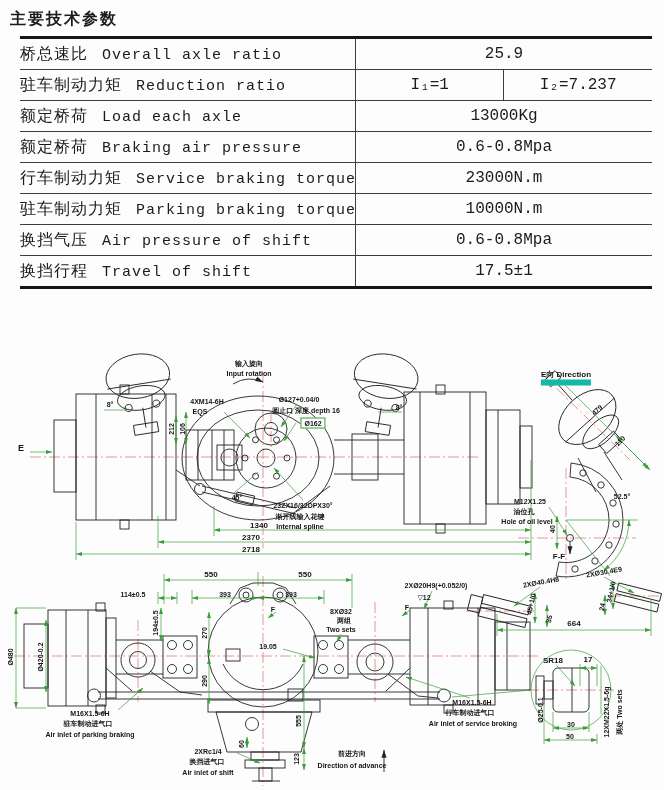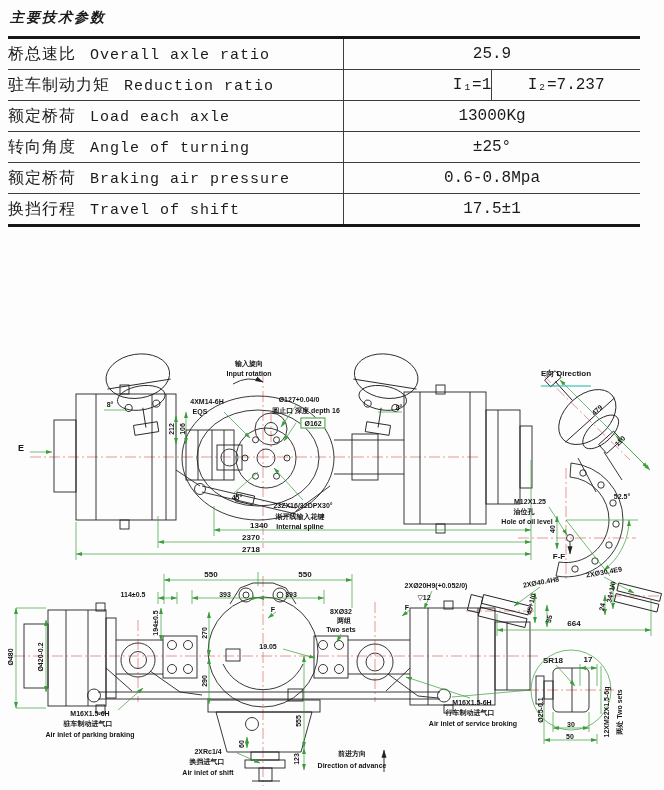--- a/index.html
+++ b/index.html
@@ -1,43 +1,43 @@
 <!DOCTYPE html>
 <html><head>
 <meta charset="utf-8">
 <style>
   html,body{margin:0;padding:0;background:#e8e8e8;}
   .page{position:relative;width:664px;height:790px;background:#fdfdfd;margin:0 auto;
         font-family:"Liberation Serif","DejaVu Serif",serif;color:#1b1b1b;overflow:hidden;}
   
   .doc-header{display:flex;align-items:baseline;gap:26px;padding:9px 0 0 10px;height:25px;}
-  .title-zh{font-size:14px;font-weight:bold;letter-spacing:2px;font-style:italic;}
+  .title-zh{font-size:16px;font-weight:bold;letter-spacing:2px;}
   .title-en{font-size:16px;}
   
-  table.params{border-collapse:collapse;table-layout:fixed;width:632px;margin:2px 0 0 8px;
+  table.params{border-collapse:collapse;table-layout:fixed;width:632px;margin:2px 0 0 20px;
                border-top:3px solid #161616;border-bottom:3px solid #161616;position:relative;z-index:2;}
   table.params td{height:30px;border-bottom:1px solid #3d3d3d;padding:0;vertical-align:middle;
                   font-size:16px;white-space:nowrap;overflow:hidden;}
   td.c-name{width:335px;padding-left:18px;}
   td.c-name .zh{font-weight:normal;letter-spacing:1px;margin-right:14px;}
   td.c-name .en{font-family:"Liberation Mono","DejaVu Sans Mono",monospace;font-size:15px;letter-spacing:1px;}
   td.c-val{text-align:center;border-left:1.5px solid #3d3d3d;
            font-family:"Liberation Mono","DejaVu Sans Mono",monospace;font-size:15px;}
-  td.v1{width:127px;text-align:right;}
+  td.v1{width:127px;}
   td.v2{width:170px;border-left:1.5px solid #3d3d3d;}
   
   .drawing-area{position:absolute;left:0;top:0;width:664px;height:790px;z-index:1;pointer-events:none;}
   svg.draw{position:absolute;left:0;top:0;}
   .labels-layer{position:absolute;left:0;top:0;width:664px;height:790px;}
   .dlabel{position:absolute;font-family:"Liberation Sans","DejaVu Sans",sans-serif;
           font-size:7px;font-weight:bold;color:#151515;white-space:nowrap;line-height:1;}
   .dlabel.sz8{font-size:8px;}
   .dlabel.sz9{font-size:9px;}
   .dlabel.boxed{border:1px solid #3a9d3a;padding:1px 3px;background:#fdfdfd;}
-  .dlabel.underlined{border-bottom:1px solid #14b8a6;padding-bottom:8px;}
+  .dlabel.underlined{border-bottom:6px solid #14b8a6;padding-bottom:1px;}
 </style>
 </head>
 <body>
 
 <div class="page">
 
   <div class="doc-header">
     <span class="title-zh">主要技术参数</span>
   </div>
 
@@ -50,25 +50,33 @@
       <tr>
         <td class="c-name"><span class="zh">驻车制动力矩</span><span class="en">Reduction ratio</span></td>
         <td class="c-val v1">I₁=1</td>
         <td class="c-val v2">I₂=7.237</td>
       </tr>
       <tr>
         <td class="c-name"><span class="zh">额定桥荷</span><span class="en">Load each axle</span></td>
         <td class="c-val" colspan="2">13000Kg</td>
       </tr>
       <tr>
-        <td class="c-name"><span class="zh">转向角度</span><span class="en">Angle of turning</span></td>
-        <td class="c-val" colspan="2">±25°</td>
-      </tr>
-      <tr>
         <td class="c-name"><span class="zh">额定桥荷</span><span class="en">Braking air pressure</span></td>
+        <td class="c-val" colspan="2">0.6-0.8Mpa</td>
+      </tr>
+      <tr>
+        <td class="c-name"><span class="zh">行车制动力矩</span><span class="en">Service braking torque</span></td>
+        <td class="c-val" colspan="2">23000N.m</td>
+      </tr>
+      <tr>
+        <td class="c-name"><span class="zh">驻车制动力矩</span><span class="en">Parking braking torque</span></td>
+        <td class="c-val" colspan="2">10000N.m</td>
+      </tr>
+      <tr>
+        <td class="c-name"><span class="zh">换挡气压</span><span class="en">Air pressure of shift</span></td>
         <td class="c-val" colspan="2">0.6-0.8Mpa</td>
       </tr>
       <tr>
         <td class="c-name"><span class="zh">换挡行程</span><span class="en">Travel of shift</span></td>
         <td class="c-val" colspan="2">17.5±1</td>
       </tr>
     </tbody>
   </table>
 
   <div class="drawing-area">

